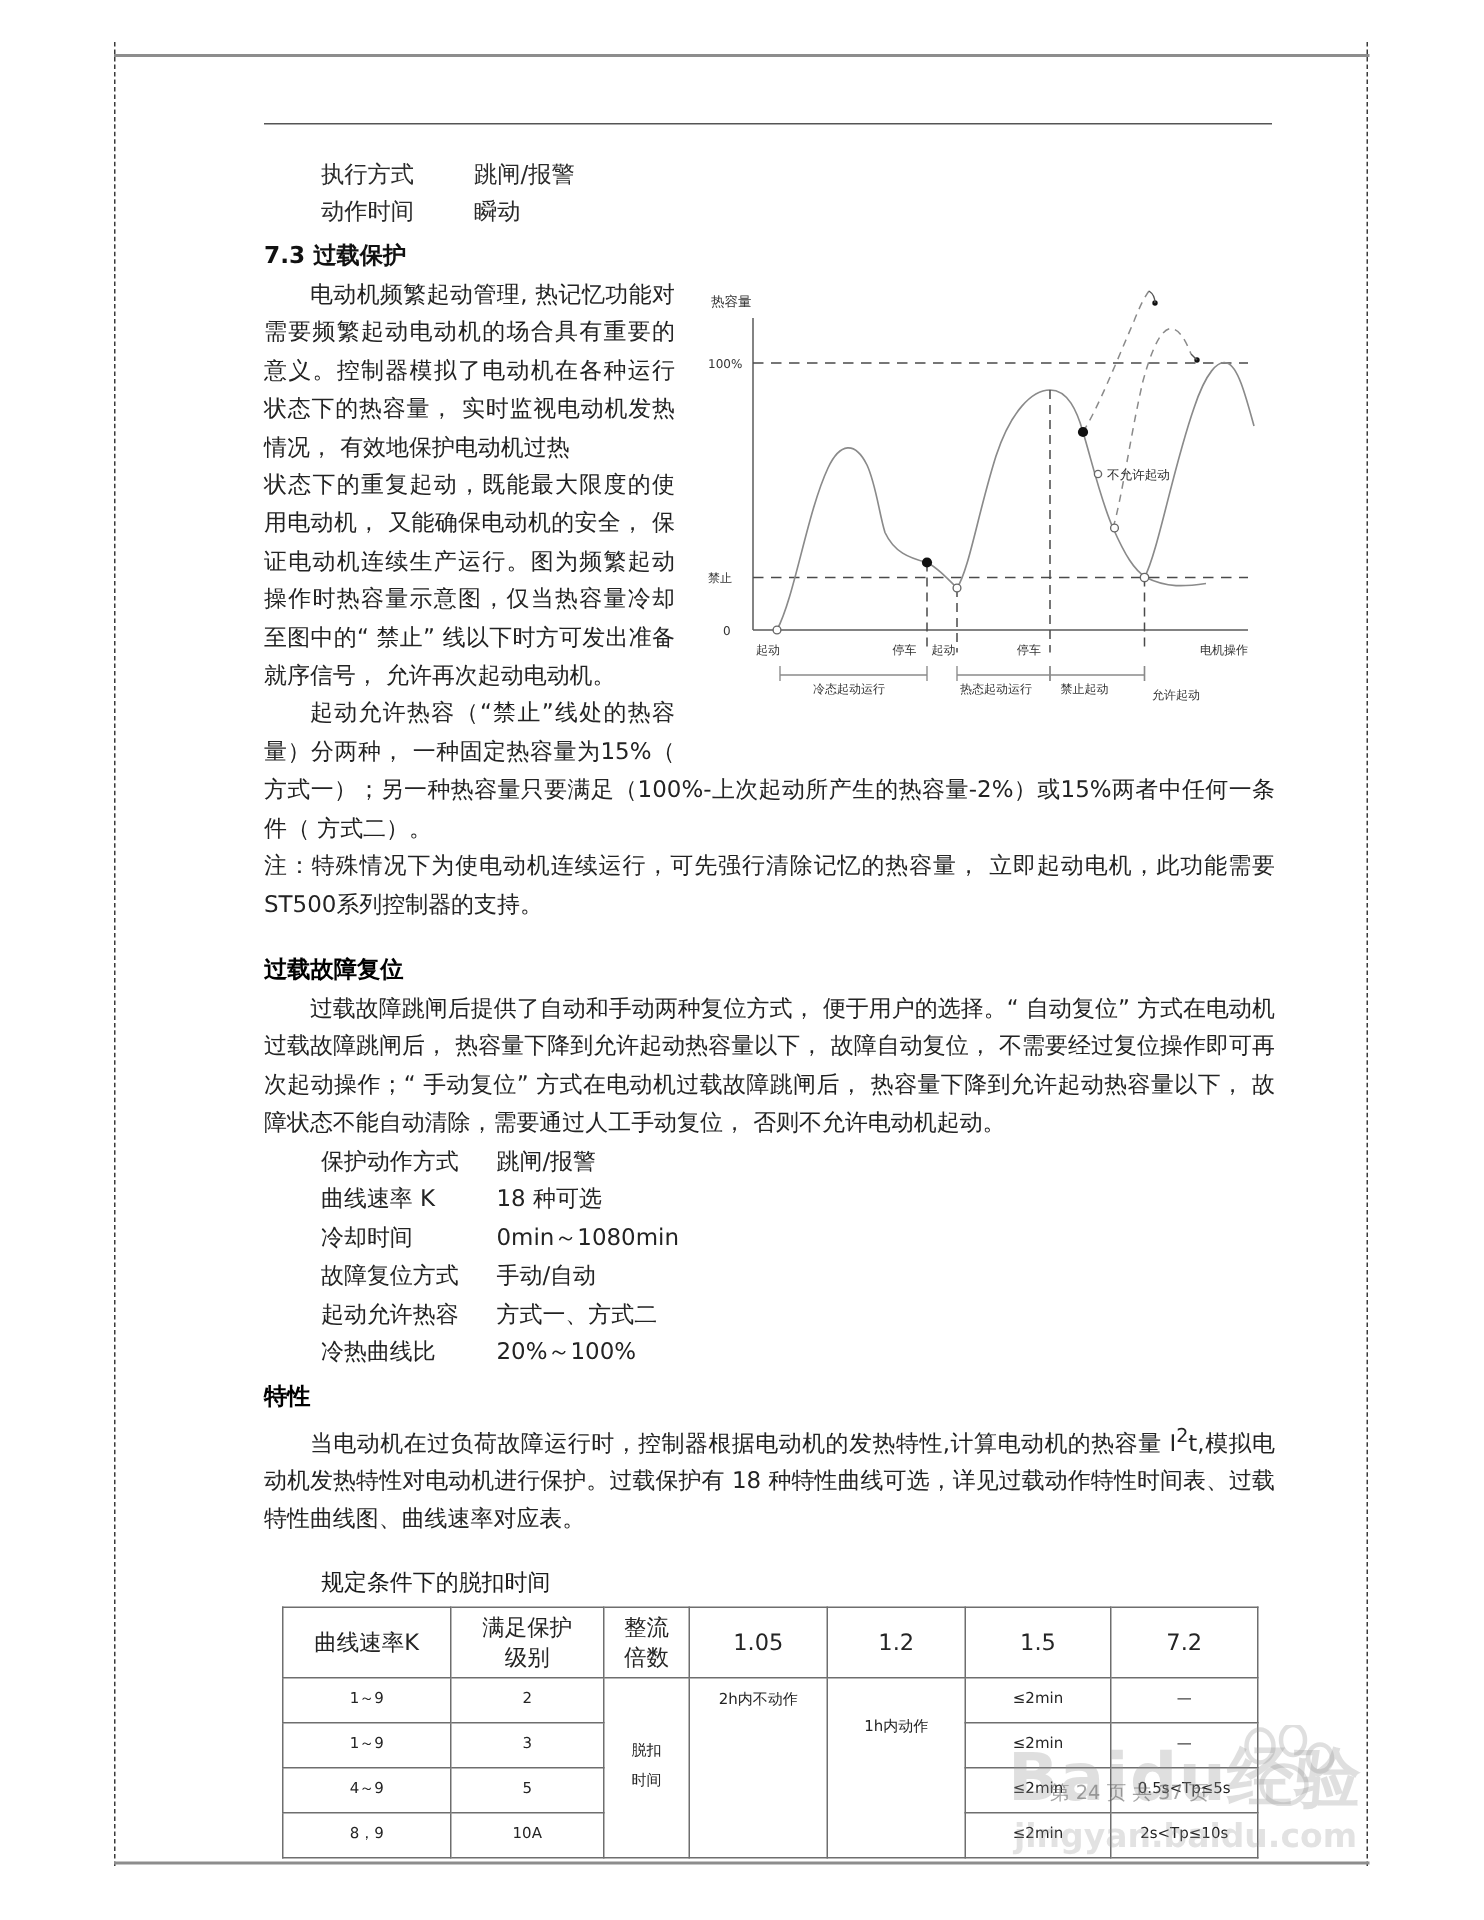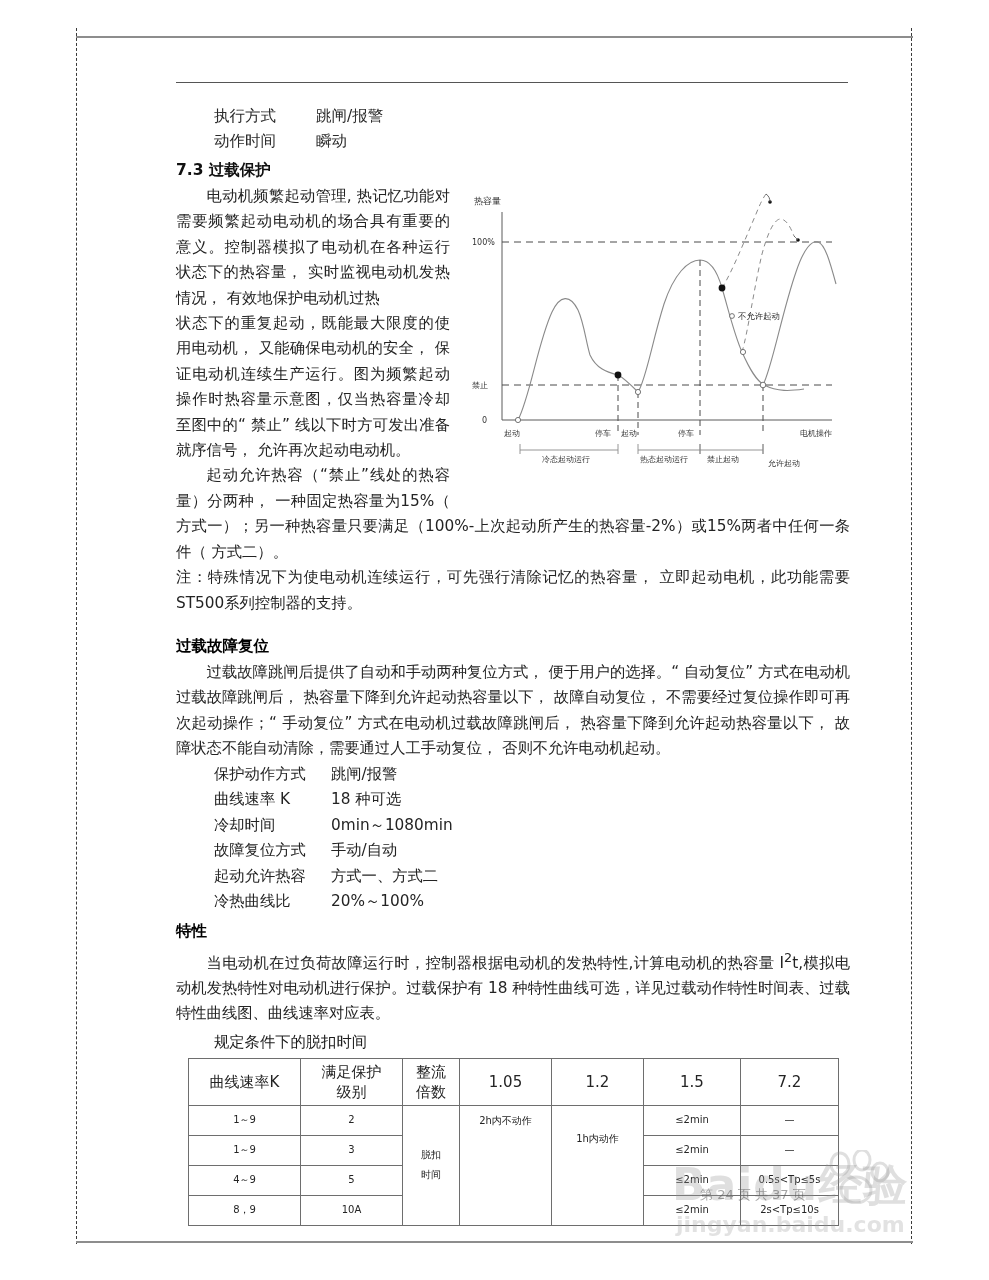--- a/index.html
+++ b/index.html
@@ -120,21 +120,21 @@
     line-height: 25.5px;
     color: #232323;
   }
   .set-line .k { width: 155px; padding-left: 38px; box-sizing: border-box; }
 
   
   #spec-caption {
     font-size: 15.3px;
     line-height: 26px;
     padding-left: 38px;
-    margin-top: 2px;
+    margin-top: 16px;
   }
   table.spec {
     border-collapse: collapse;
     margin-top: 3px;
     margin-left: 12px;
     width: 650px;
     table-layout: fixed;
   }
   table.spec td {
     border: 1.3px solid #6e6e6e;

